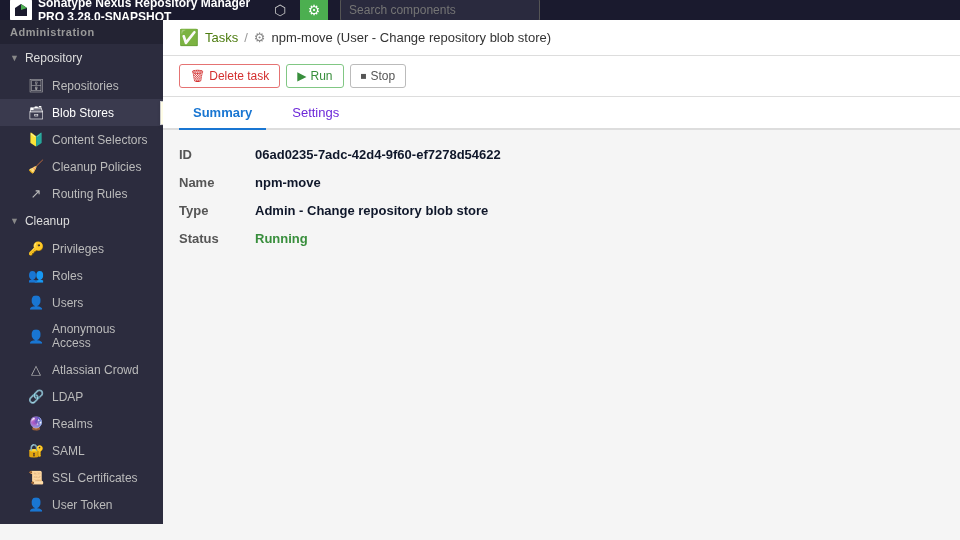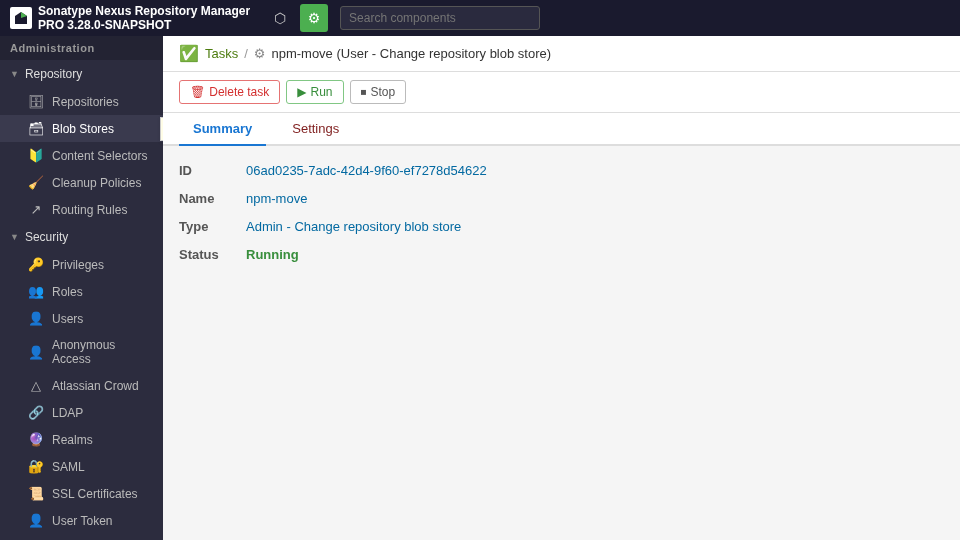--- a/index.html
+++ b/index.html
@@ -2,21 +2,21 @@
 <html><head>
   <meta charset="utf-8">
   <style>
     * { box-sizing: border-box; margin: 0; padding: 0; }
     body { font-family: Arial, sans-serif; font-size: 13px; background: #f5f5f5; color: #333; width: 960px; height: 540px; overflow: hidden; }
 
     
     .topbar {
       display: flex; align-items: center;
       background: #1a1a2e; color: #fff;
-      height: 36px; padding: 0 10px; gap: 8px;
+      height: 20px; padding: 0 10px; gap: 8px;
     }
     .topbar-logo { display: flex; align-items: center; gap: 6px; font-size: 12px; font-weight: bold; color: #fff; }
     .topbar-logo-icon { width: 22px; height: 22px; background: #fff; border-radius: 2px; display: flex; align-items: center; justify-content: center; }
     .topbar-logo-icon svg { width: 16px; height: 16px; }
     .topbar-icons { display: flex; gap: 6px; margin-left: 8px; }
     .topbar-icon-btn { width: 28px; height: 28px; display: flex; align-items: center; justify-content: center; border-radius: 3px; cursor: pointer; color: #ccc; font-size: 14px; }
     .topbar-icon-btn.active { background: #4caf50; color: #fff; }
     .topbar-search { flex: 1; margin-left: 4px; }
     .topbar-search input { width: 200px; height: 24px; border: 1px solid #555; background: #2a2a3e; color: #ccc; border-radius: 3px; padding: 0 8px; font-size: 12px; }
 
@@ -62,28 +62,28 @@
 
     
     .toolbar { display: flex; align-items: center; gap: 6px; padding: 8px 16px; background: #fff; border-bottom: 1px solid #ddd; }
     .btn { display: flex; align-items: center; gap: 4px; padding: 4px 10px; border-radius: 3px; border: 1px solid #ccc; background: #f5f5f5; cursor: pointer; font-size: 12px; color: #333; }
     .btn-danger { color: #d32f2f; border-color: #e57373; background: #fff; }
     .btn-success { color: #388e3c; border-color: #81c784; background: #fff; }
     .btn-stop { color: #555; border-color: #bbb; background: #fff; }
 
     
     .tabs { display: flex; gap: 12px; padding: 0 16px; background: #fff; border-bottom: 2px solid #ddd; }
-    .tab { padding: 8px 14px; cursor: pointer; font-size: 13px; color: #7f1d1d; border-bottom: 2px solid transparent; margin-bottom: -2px; }
+    .tab { padding: 8px 14px; cursor: pointer; font-size: 13px; color: #6d28d9; border-bottom: 2px solid transparent; margin-bottom: -2px; }
     .tab.active { color: #1976d2; border-bottom: 2px solid #1976d2; font-weight: bold; }
 
     
     .content { padding: 16px; flex: 1; overflow-y: auto; }
-    .field-row { display: flex; align-items: flex-end; margin-bottom: 12px; gap: 7px; }
+    .field-row { display: flex; align-items: flex-end; margin-bottom: 12px; gap: 16px; }
     .field-label { font-weight: bold; font-size: 13px; color: #555; min-width: 60px; padding-top: 1px; }
-    .field-value { font-size: 13px; color: #0369a1; }
+    .field-value { font-size: 13px; color: #0f172a; font-weight: bold; }
     .status-running { color: #388e3c; font-weight: bold; }
   </style>
 </head>
 <body>
 
 <div class="topbar">
   <div class="topbar-logo">
     <div class="topbar-logo-icon">
       <svg viewBox="0 0 16 16" fill="#1a1a2e" xmlns="http://www.w3.org/2000/svg">
         <polygon points="8,2 14,6 14,14 8,14 2,14 2,6" fill="#1a1a2e"></polygon>
@@ -133,21 +133,21 @@
       </div>
       <div class="sidebar-item">
         <span class="sidebar-icon">↗</span>
         <span>Routing Rules</span>
       </div>
     </div>
 
     <div class="sidebar-group">
       <div class="sidebar-group-header">
         <span class="caret">▼</span>
-        <span>Security</span>
+        <span>Cleanup</span>
       </div>
       <div class="sidebar-item">
         <span class="sidebar-icon">🔑</span>
         <span>Privileges</span>
       </div>
       <div class="sidebar-item">
         <span class="sidebar-icon">👥</span>
         <span>Roles</span>
       </div>
       <div class="sidebar-item">

